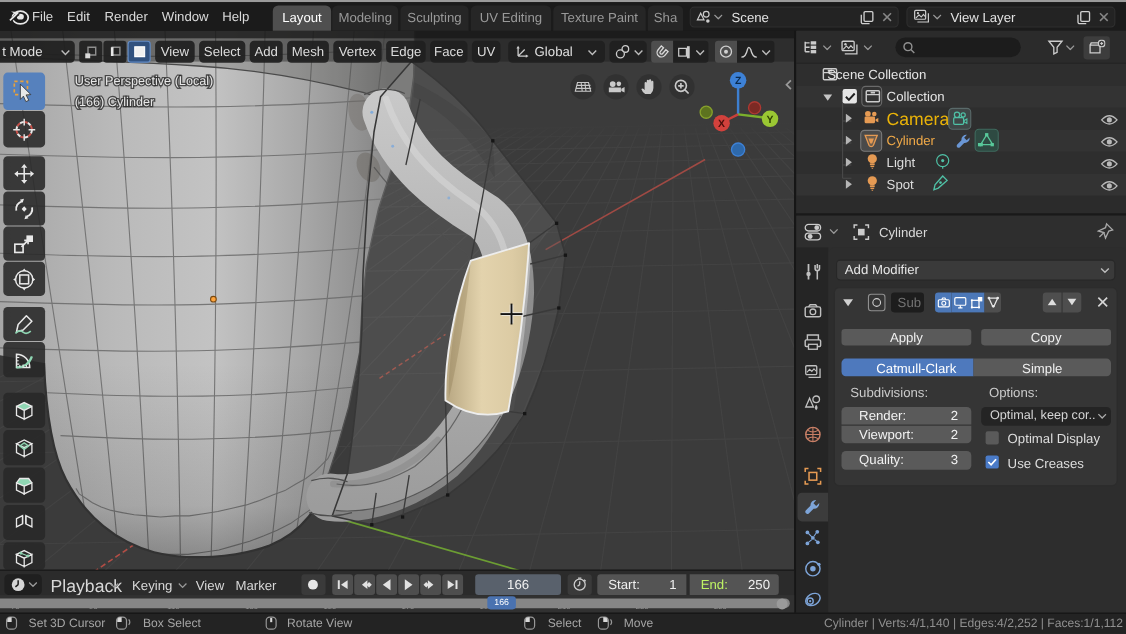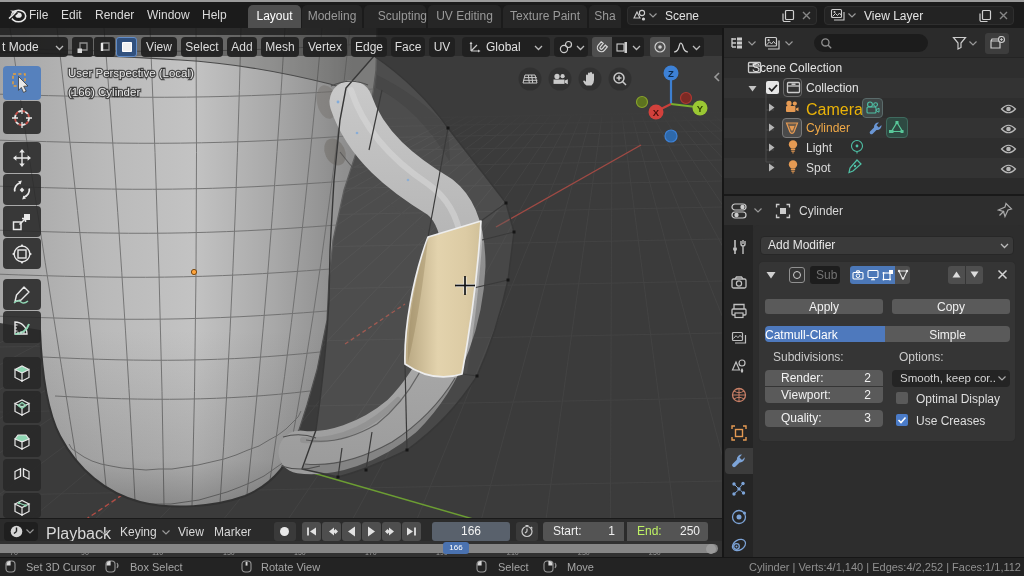--- a/index.html
+++ b/index.html
@@ -365,21 +365,21 @@
 <div style="position:absolute;left:29px;top:8px;font-size:12px;color:#dadada">File</div>
 <div style="position:absolute;left:61px;top:8px;font-size:12px;color:#dadada">Edit</div>
 <div style="position:absolute;left:95px;top:8px;font-size:12px;color:#dadada">Render</div>
 <div style="position:absolute;left:147px;top:8px;font-size:12px;color:#dadada">Window</div>
 <div style="position:absolute;left:202px;top:8px;font-size:12px;color:#dadada">Help</div>
 <div style="position:absolute;left:248px;top:5px;width:53px;height:23px;background:#4f4f4f;border-radius:5px 5px 0 0"></div>
 <div style="position:absolute;left:248px;top:9px;width:53px;text-align:center;font-size:12px;color:#ffffff">Layout</div>
 <div style="position:absolute;left:302px;top:5px;width:60px;height:23px;background:#262626;border-radius:5px 5px 0 0"></div>
 <div style="position:absolute;left:301px;top:9px;width:62px;text-align:center;font-size:12px;color:#999999">Modeling</div>
 <div style="position:absolute;left:364px;top:5px;width:62px;height:23px;background:#262626;border-radius:5px 5px 0 0"></div>
-<div style="position:absolute;left:363px;top:9px;width:64px;text-align:right;font-size:12px;color:#999999">Sculpting</div>
+<div style="position:absolute;left:363px;top:9px;width:64px;text-align:center;font-size:12px;color:#999999">Sculpting</div>
 <div style="position:absolute;left:428px;top:5px;width:73px;height:23px;background:#262626;border-radius:5px 5px 0 0"></div>
 <div style="position:absolute;left:427px;top:9px;width:75px;text-align:center;font-size:12px;color:#999999">UV Editing</div>
 <div style="position:absolute;left:503px;top:5px;width:84px;height:23px;background:#262626;border-radius:5px 5px 0 0"></div>
 <div style="position:absolute;left:502px;top:9px;width:86px;text-align:center;font-size:12px;color:#999999">Texture Paint</div>
 <div style="position:absolute;left:589px;top:5px;width:32px;height:23px;background:#262626;border-radius:5px 5px 0 0"></div>
 <div style="position:absolute;left:588px;top:9px;width:34px;text-align:center;font-size:12px;color:#999999">Sha</div>
 <div style="position:absolute;left:627px;top:6px;width:190px;height:19px;background:#232323;border:1px solid #2f2f2f;border-radius:4px;box-sizing:border-box"></div>
 <svg style="position:absolute;left:632px;top:9px" width="15" height="13" viewBox="0 0 15 13">
 <circle cx="10" cy="4" r="2.6" fill="none" stroke="#ccc" stroke-width="1.1"></circle>
 <path d="M5,3 L8,9 H2 Z" fill="none" stroke="#ccc" stroke-width="1.1"></path>
@@ -690,36 +690,36 @@
     <path d="M4.5,6.5 L8.5,0.5 h-8 Z" fill="#ddd"></path>
   </svg>
 <svg style="position:absolute;left:996px;top:268px" width="13" height="13" viewBox="0 0 13 13">
     <path d="M2.5,2.5 L10.5,10.5 M10.5,2.5 L2.5,10.5" stroke="#d5d5d5" stroke-width="1.5"></path>
   </svg>
 <div style="position:absolute;left:765px;top:299px;width:118px;height:15px;background:#5a5a5a;border-radius:3px"></div>
 <div style="position:absolute;left:765px;top:300px;width:118px;text-align:center;font-size:12px;color:#f0f0f0;line-height:15px">Apply</div>
 <div style="position:absolute;left:892px;top:299px;width:118px;height:15px;background:#5a5a5a;border-radius:3px"></div>
 <div style="position:absolute;left:892px;top:300px;width:118px;text-align:center;font-size:12px;color:#f0f0f0;line-height:15px">Copy</div>
 <div style="position:absolute;left:765px;top:326px;width:120px;height:16px;background:#4e79bd;border-radius:4px 0 0 4px"></div>
-<div style="position:absolute;left:765px;top:327px;width:136px;text-align:left;font-size:12px;color:#ffffff;line-height:16px">Catmull-Clark</div>
+<div style="position:absolute;left:765px;top:327px;width:136px;text-align:center;font-size:12px;color:#ffffff;line-height:16px">Catmull-Clark</div>
 <div style="position:absolute;left:885px;top:326px;width:125px;height:16px;background:#5a5a5a;border-radius:0 4px 4px 0"></div>
 <div style="position:absolute;left:885px;top:327px;width:125px;text-align:center;font-size:12px;color:#f0f0f0;line-height:16px">Simple</div>
 <div style="position:absolute;left:773px;top:350px;font-size:12px;color:#cbcbcb">Subdivisions:</div>
 <div style="position:absolute;left:899px;top:350px;font-size:12px;color:#cbcbcb">Options:</div>
 <div style="position:absolute;left:765px;top:370px;width:118px;height:16px;background:#5a5a5a;border-radius:4px 4px 0 0"></div>
 <div style="position:absolute;left:781px;top:370px;font-size:12px;color:#f2f2f2;line-height:16px">Render:</div>
 <div style="position:absolute;left:765px;top:370px;width:106px;text-align:right;font-size:12px;color:#f2f2f2;line-height:16px">2</div>
 <div style="position:absolute;left:765px;top:387px;width:118px;height:16px;background:#5a5a5a;border-radius:0 0 4px 4px"></div>
 <div style="position:absolute;left:781px;top:387px;font-size:12px;color:#f2f2f2;line-height:16px">Viewport:</div>
 <div style="position:absolute;left:765px;top:387px;width:106px;text-align:right;font-size:12px;color:#f2f2f2;line-height:16px">2</div>
 <div style="position:absolute;left:765px;top:410px;width:118px;height:17px;background:#5a5a5a;border-radius:4px"></div>
 <div style="position:absolute;left:781px;top:410px;font-size:12px;color:#f2f2f2;line-height:17px">Quality:</div>
 <div style="position:absolute;left:765px;top:410px;width:106px;text-align:right;font-size:12px;color:#f2f2f2;line-height:17px">3</div>
 <div style="position:absolute;left:892px;top:370px;width:118px;height:17px;background:#242424;border-radius:4px"></div>
-<div style="position:absolute;left:900px;top:372px;font-size:11.5px;color:#d5d5d5">Smooth, keep cor..</div>
+<div style="position:absolute;left:900px;top:372px;font-size:11.5px;color:#d5d5d5">Optimal, keep cor..</div>
 <svg style="position:absolute;left:998px;top:376px" width="8" height="5" viewBox="0 0 8 5">
     <path d="M0.5,0.5 L4,4 L7.5,0.5" fill="none" stroke="#aaa" stroke-width="1.2"></path>
   </svg>
 <div style="position:absolute;left:896px;top:392px;width:12px;height:12px;background:#5a5a5a;border-radius:2px"></div>
 <div style="position:absolute;left:916px;top:392px;font-size:12px;color:#dedede">Optimal Display</div>
 <div style="position:absolute;left:896px;top:414px;width:12px;height:12px;background:#4a7bc8;border-radius:2px"></div>
 <svg style="position:absolute;left:897px;top:416px" width="10" height="8" viewBox="0 0 10 8">
     <path d="M1.5,4 l2.5,2.5 L8.5,1.5" fill="none" stroke="#fff" stroke-width="1.6"></path>
   </svg>
 <div style="position:absolute;left:916px;top:414px;font-size:12px;color:#dedede">Use Creases</div>

